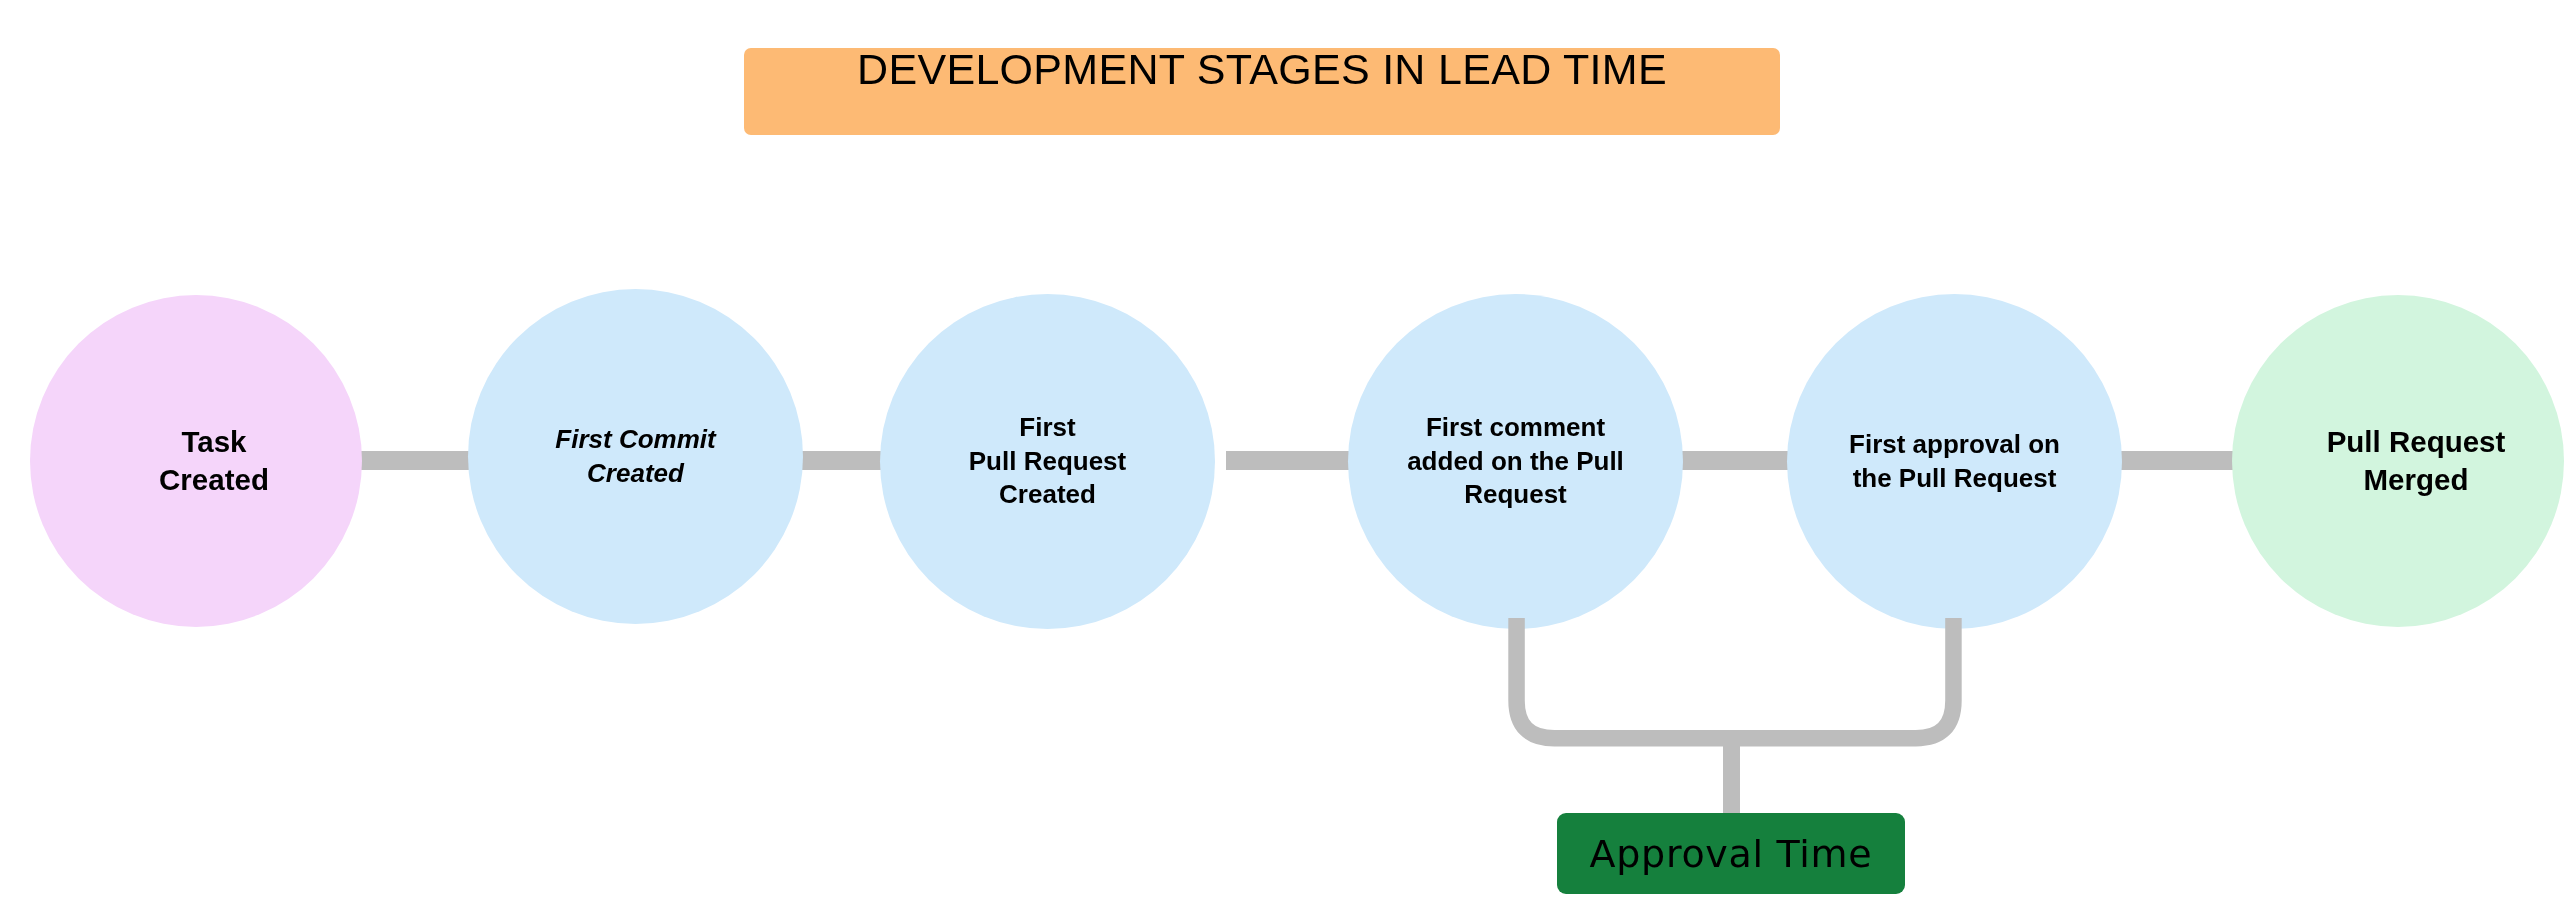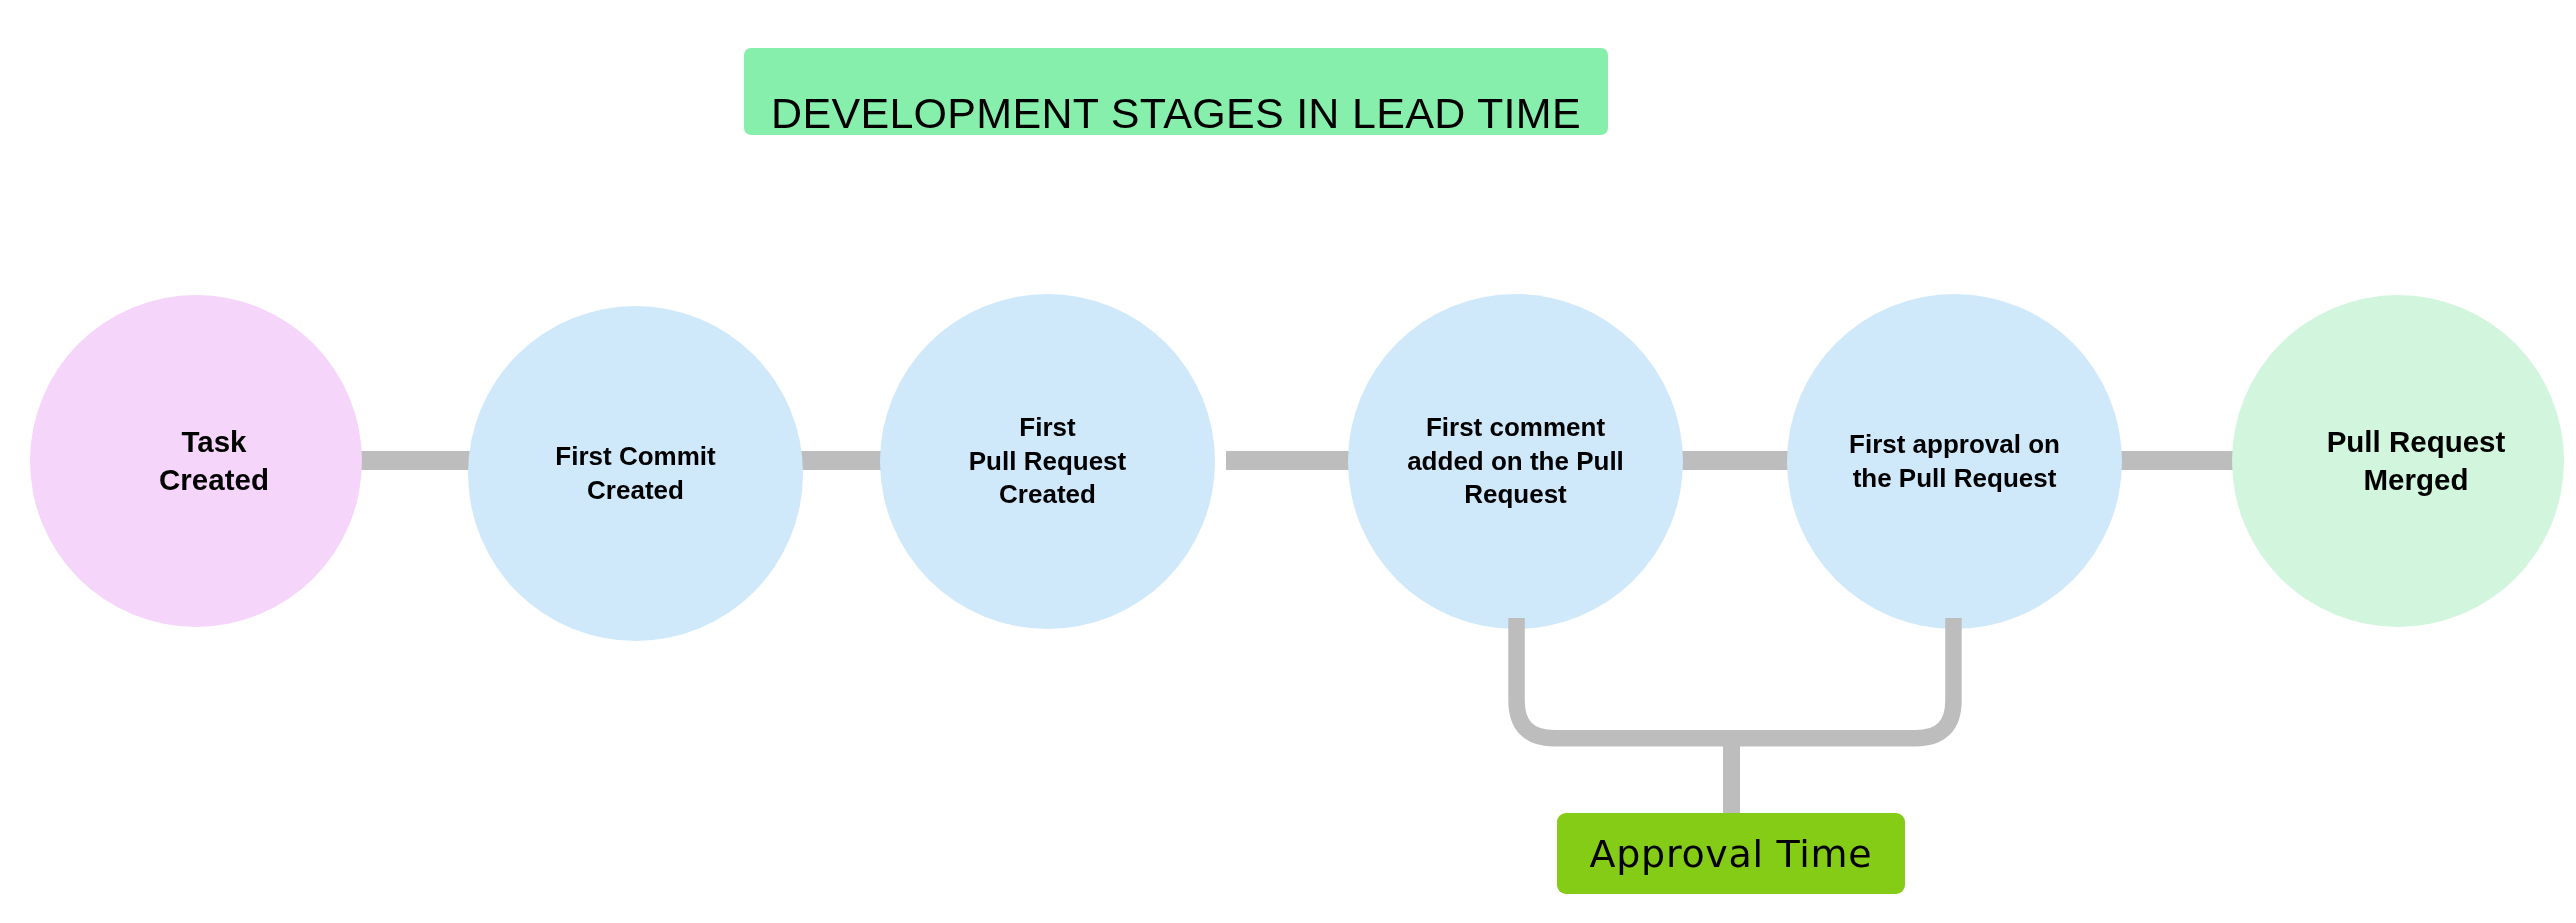--- a/index.html
+++ b/index.html
@@ -19,26 +19,26 @@
     width: 2576px;
     height: 923px;
     background: #ffffff;
   }
 
   
   .title-box {
     position: absolute;
     left: 744px;
     top: 48px;
-    width: 864px;
+    width: 1036px;
     height: 87px;
-    background: #86efac;
+    background: #fdba74;
     border-radius: 6.9px;
     display: flex;
-    align-items: flex-end;
+    align-items: flex-start;
     justify-content: center;
     box-sizing: border-box;
   }
   .title-text {
     font-family: "Liberation Sans", sans-serif;
     font-size: 43px;
     font-weight: 400;
     color: #000000;
     letter-spacing: 0.3px;
     line-height: 1;
@@ -92,21 +92,21 @@
     background: #bdbdbd;
   }
 
   
   .approval-label {
     position: absolute;
     left: 1557px;
     top: 813px;
     width: 348px;
     height: 81px;
-    background: #84cc16;
+    background: #15803d;
     border-radius: 9px;
     display: flex;
     align-items: center;
     justify-content: center;
     box-sizing: border-box;
   }
   .approval-label-text {
     font-family: "DejaVu Sans", sans-serif;
     font-size: 38px;
     font-weight: 400;
@@ -128,21 +128,21 @@
   <div class="connector" style="left:783px; width:137px;"></div>
   <div class="connector" style="left:1226px; width:137px;"></div>
   <div class="connector" style="left:1662px; width:141px;"></div>
   <div class="connector" style="left:2102px; width:137px;"></div>
 
   <div class="node" style="left:30px; top:295px; width:332px; height:332px; background:#f5d5fa;">
     <span class="node-label sz-lg">Task
 Created</span>
   </div>
 
-  <div class="node" style="left:468px; top:306px; width:335px; height:335px; background:#cfe9fb;">
+  <div class="node" style="left:468px; top:289px; width:335px; height:335px; background:#cfe9fb;font-style:italic;">
     <span class="node-label sz-md">First Commit
 Created</span>
   </div>
 
   <div class="node" style="left:880px; top:294px; width:335px; height:335px; background:#cfe9fb;">
     <span class="node-label sz-md">First
 Pull Request
 Created</span>
   </div>
 

